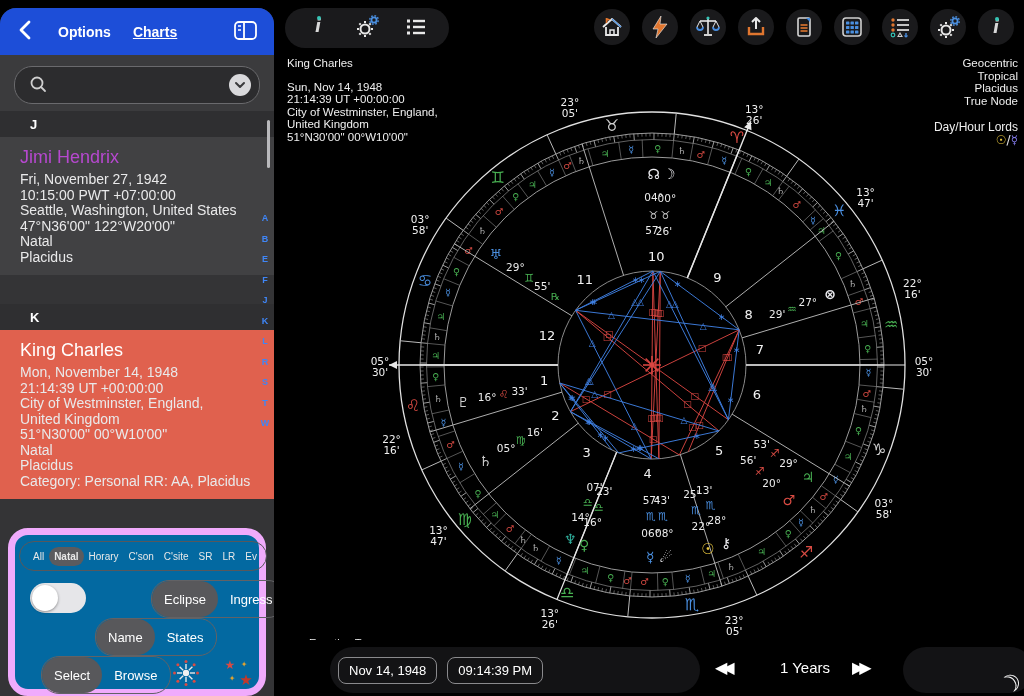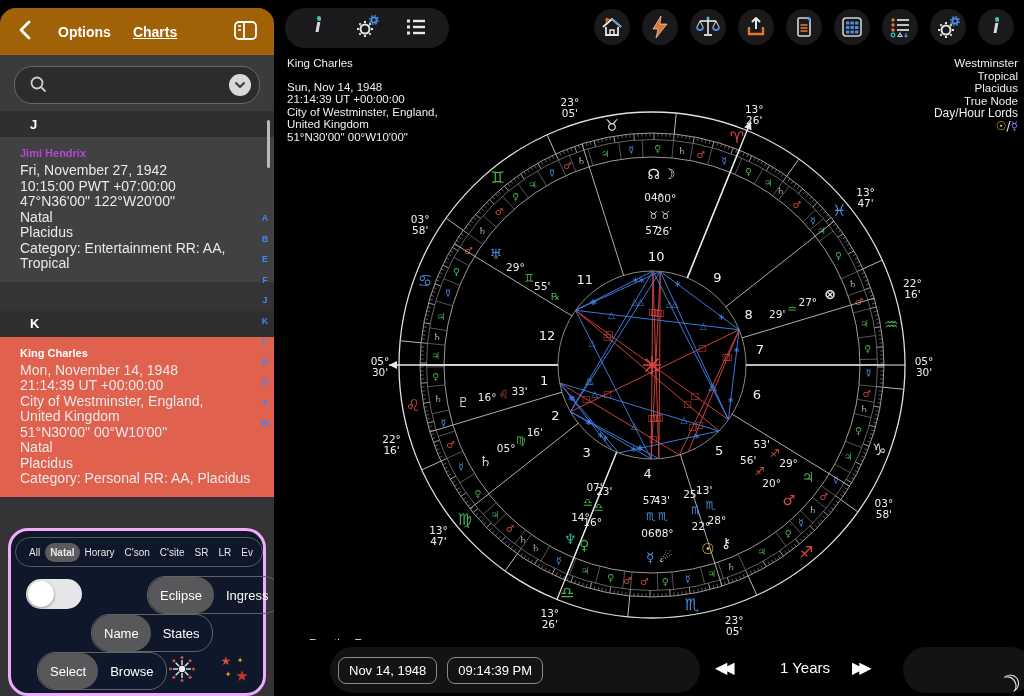--- a/index.html
+++ b/index.html
@@ -2,43 +2,43 @@
 <html><head>
 <meta charset="utf-8">
 <style>
   html,body{margin:0;padding:0;background:#000;}
   #stage{position:relative;width:1024px;height:696px;background:#000;overflow:hidden;
          font-family:"Liberation Sans",sans-serif;color:#e8e8e8;}
   
   #sidebar{position:absolute;left:0;top:0;width:274px;height:696px;background:#000;}
   #sidecard{position:absolute;left:0;top:8px;width:274px;height:688px;background:#353537;
             border-radius:16px 16px 0 0;overflow:hidden;}
-  #snav{position:absolute;left:0;top:0;width:274px;height:47px;background:#a16207;
+  #snav{position:absolute;left:0;top:0;width:274px;height:47px;background:#1d4ed8;
         display:flex;align-items:center;}
   .snav-label{font-size:14px;font-weight:bold;color:#fff;}
   #searchrow{position:absolute;left:0;top:47px;width:274px;height:56px;background:#3b3b3d;}
   #searchpill{position:absolute;left:14px;top:11px;width:244px;height:36px;border-radius:18px;
               background:#2c2c2e;border:1px solid #6a6a6d;display:flex;align-items:center;}
   #chevcirc{position:absolute;right:8px;top:7px;width:22px;height:22px;border-radius:50%;background:#d9d9dc;
             display:flex;align-items:center;justify-content:center;}
   #list{position:absolute;left:0;top:103px;width:274px;bottom:0;background:#343436;}
   .sechead{height:26px;background:#2f2f31;color:#fff;font-size:13px;font-weight:bold;
            display:flex;align-items:center;padding-left:30px;box-sizing:border-box;}
   .cell{padding:10px 14px 10px 20px;background:#414143;}
   .cell.selected{background:#e0614e;}
-  .cellname{font-size:11px;font-weight:bold;color:#fff;margin-bottom:4px;}
+  .cellname{font-size:18px;font-weight:normal;color:#fff;margin-bottom:4px;}
   .cellname.purple{color:#b648cf;}
   .cellline{font-size:14px;line-height:15.5px;color:#e9e9ea;}
   .gap{height:29px;background:#343436;}
   #scrollbar{position:absolute;left:267px;top:112px;width:3px;height:48px;border-radius:2px;background:#b9b9bc;}
   #index{position:absolute;right:3px;top:205px;width:12px;display:flex;flex-direction:column;align-items:center;}
   .idxletter{font-size:9px;font-weight:bold;color:#3f86f7;height:20.5px;}
   
-  #fpanel{position:absolute;left:8px;top:520px;width:258px;height:168px;background:#0f172a;
-          border:3px solid #f0abfc;border-radius:20px;box-sizing:border-box;}
+  #fpanel{position:absolute;left:8px;top:520px;width:258px;height:168px;background:#0369a1;
+          border:7px solid #f0abfc;border-radius:20px;box-sizing:border-box;}
   #tabsrow{position:absolute;left:4px;top:6px;width:248px;height:30px;border:1px solid #58585b;
            border-radius:16px;display:flex;align-items:center;justify-content:space-between;
            padding:0 8px;box-sizing:border-box;}
   .ftab{font-size:10px;color:#e8e8e8;padding:4px 5px;border-radius:12px;white-space:nowrap;}
   .ftab.sel{background:#5b5b5e;font-weight:bold;}
   #toggle{position:absolute;left:15px;top:48px;width:56px;height:30px;border-radius:15px;background:#e6e6e9;}
   #knob{position:absolute;left:2px;top:2px;width:26px;height:26px;border-radius:50%;background:#fff;
         box-shadow:0 1px 3px rgba(0,0,0,.4);}
   .btngroup{position:absolute;height:36px;border:1px solid #626265;border-radius:18px;
             display:flex;align-items:center;}
@@ -47,21 +47,21 @@
   
   #main{position:absolute;left:274px;top:0;width:750px;height:696px;background:#000;}
   #lefttools{position:absolute;left:11px;top:8px;width:148px;height:40px;border-radius:20px;
              background:#1a1a1c;display:flex;align-items:center;justify-content:space-around;padding:0 8px;}
   #righttools{position:absolute;left:320px;top:9px;display:flex;gap:12px;}
   .circbtn{width:36px;height:36px;border-radius:50%;background:#1a1a1c;display:flex;
            align-items:center;justify-content:center;}
   #chartheader{position:absolute;left:13px;top:57px;font-size:11.5px;line-height:12.5px;color:#efefef;}
   #chartheader .title{margin-bottom:11px;}
   #chartmeta{position:absolute;right:6px;top:57px;text-align:right;font-size:11.5px;line-height:12.5px;color:#efefef;}
-  #lords{font-size:12px;}
+  #lords{margin-top:14px;font-size:12px;}
   #termslabel{position:absolute;left:13px;top:637px;font-size:11px;color:#efefef;margin-left:22px;}
   #wheelsvg{position:absolute;left:0;top:0;}
   
   #bottombar{position:absolute;left:0;top:640px;width:750px;height:66px;background:#000;}
   #datebox{position:absolute;left:56px;top:7px;width:370px;height:46px;border-radius:23px;background:#131315;
            display:flex;align-items:center;gap:10px;padding-left:8px;box-sizing:border-box;}
   .stepbtn{border:1px solid #8a8a8d;border-radius:8px;color:#fff;font-size:13px;padding:5px 10px;background:transparent;}
   .navarrow{position:absolute;top:18px;color:#fff;font-size:16px;letter-spacing:-5px;}
   #steplabel{position:absolute;left:486px;top:19px;font-size:15px;color:#fff;width:90px;text-align:center;}
   #rightbox{position:absolute;left:629px;top:7px;width:130px;height:46px;border-radius:23px;background:#131315;}
@@ -108,24 +108,24 @@
         </div>
       </div>
       <div id="list">
           <div class="sechead">
             <span>J</span>
           </div>
           <div class="cell">
             <div class="cellname purple">Jimi Hendrix</div>
             <div class="cellline">Fri, November 27, 1942</div>
             <div class="cellline">10:15:00 PWT +07:00:00</div>
+            <div class="cellline">Seattle, Washington, United States</div>
             <div class="cellline">47°N36'00" 122°W20'00"</div>
             <div class="cellline">Natal</div>
             <div class="cellline">Placidus</div>
-            <div class="cellline">Category: Entertainment  RR: AA,  Tropical</div>
           </div>
           <div class="gap"></div>
           <div class="sechead">
             <span>K</span>
           </div>
           <div class="cell selected">
             <div class="cellname">King Charles</div>
             <div class="cellline">Mon, November 14, 1948</div>
             <div class="cellline">21:14:39 UT +00:00:00</div>
             <div class="cellline">City of Westminster, England,</div>
@@ -361,21 +361,21 @@
           <div>Sun, Nov 14, 1948</div>
           <div>21:14:39 UT +00:00:00</div>
           <div>City of Westminster, England,</div>
           <div>United Kingdom</div>
           <div>51°N30'00" 00°W10'00"</div>
         </div>
     </div>
 
     <div id="chartmeta">
       <div id="chartmetalines">
-          <div>Westminster</div>
+          <div>Geocentric</div>
           <div>Tropical</div>
           <div>Placidus</div>
           <div>True Node</div>
         </div>
       <div id="lords">
         <div>Day/Hour Lords</div>
         <div class="glyphfont">
           <span id="lord-day" style="color: rgb(231, 197, 61);">☉</span><span style="color:#ececf0;">/</span><span id="lord-hour" style="color: rgb(130, 121, 232);">☿</span>
         </div>
       </div>

